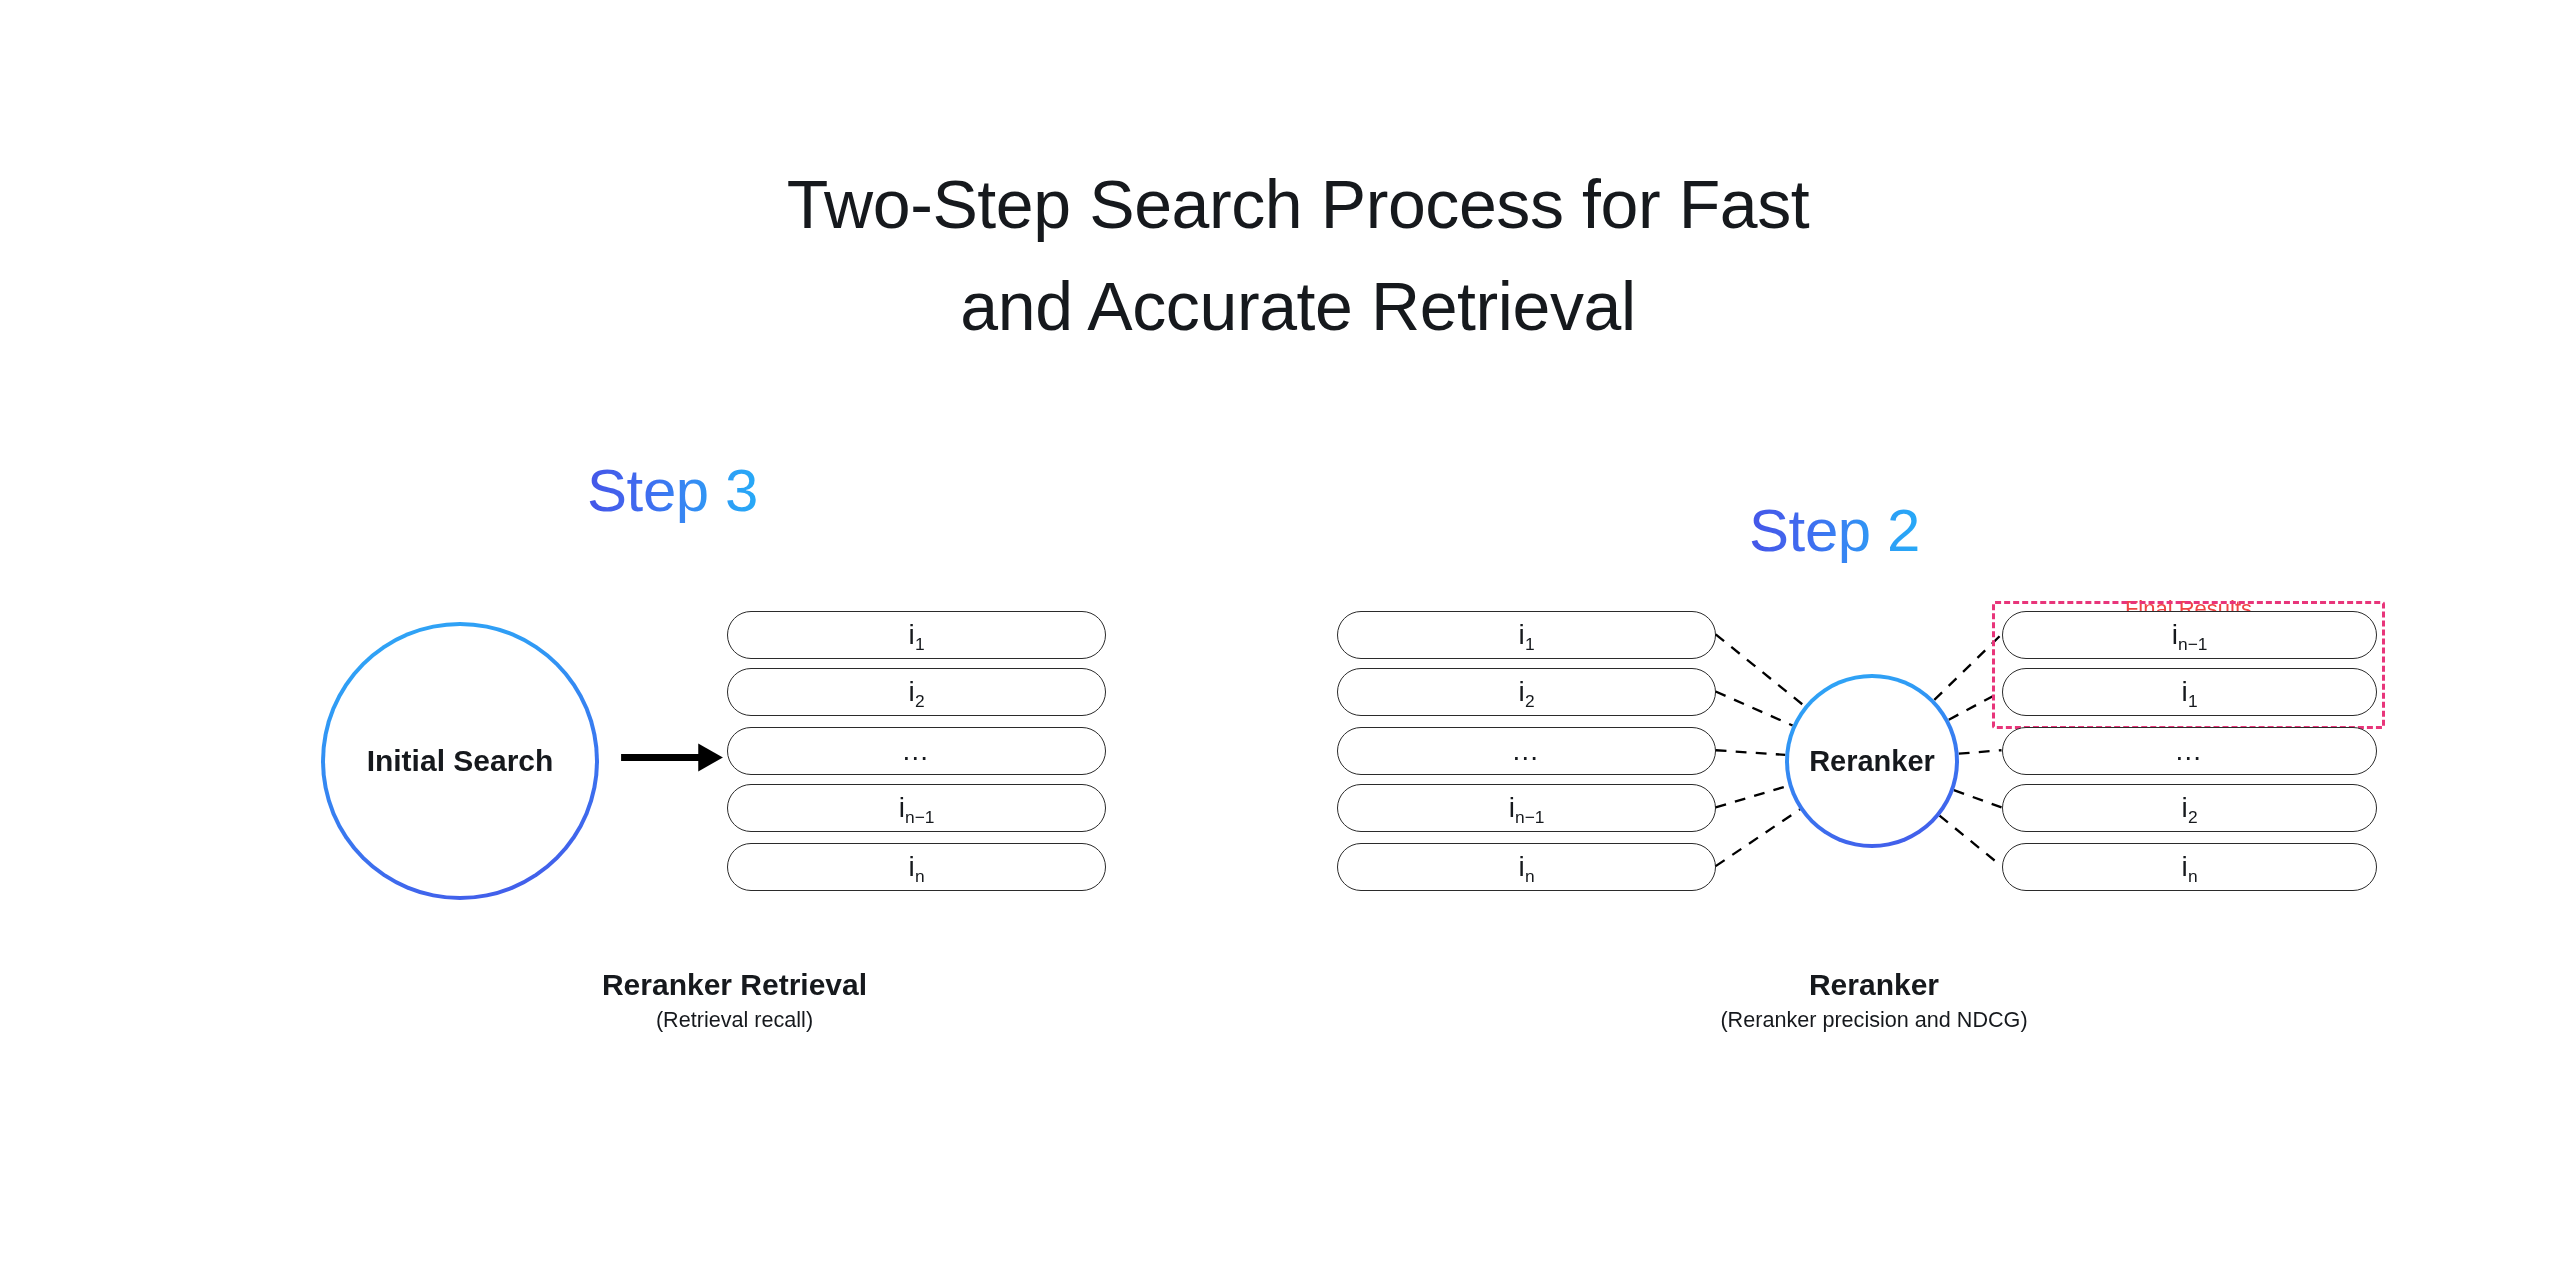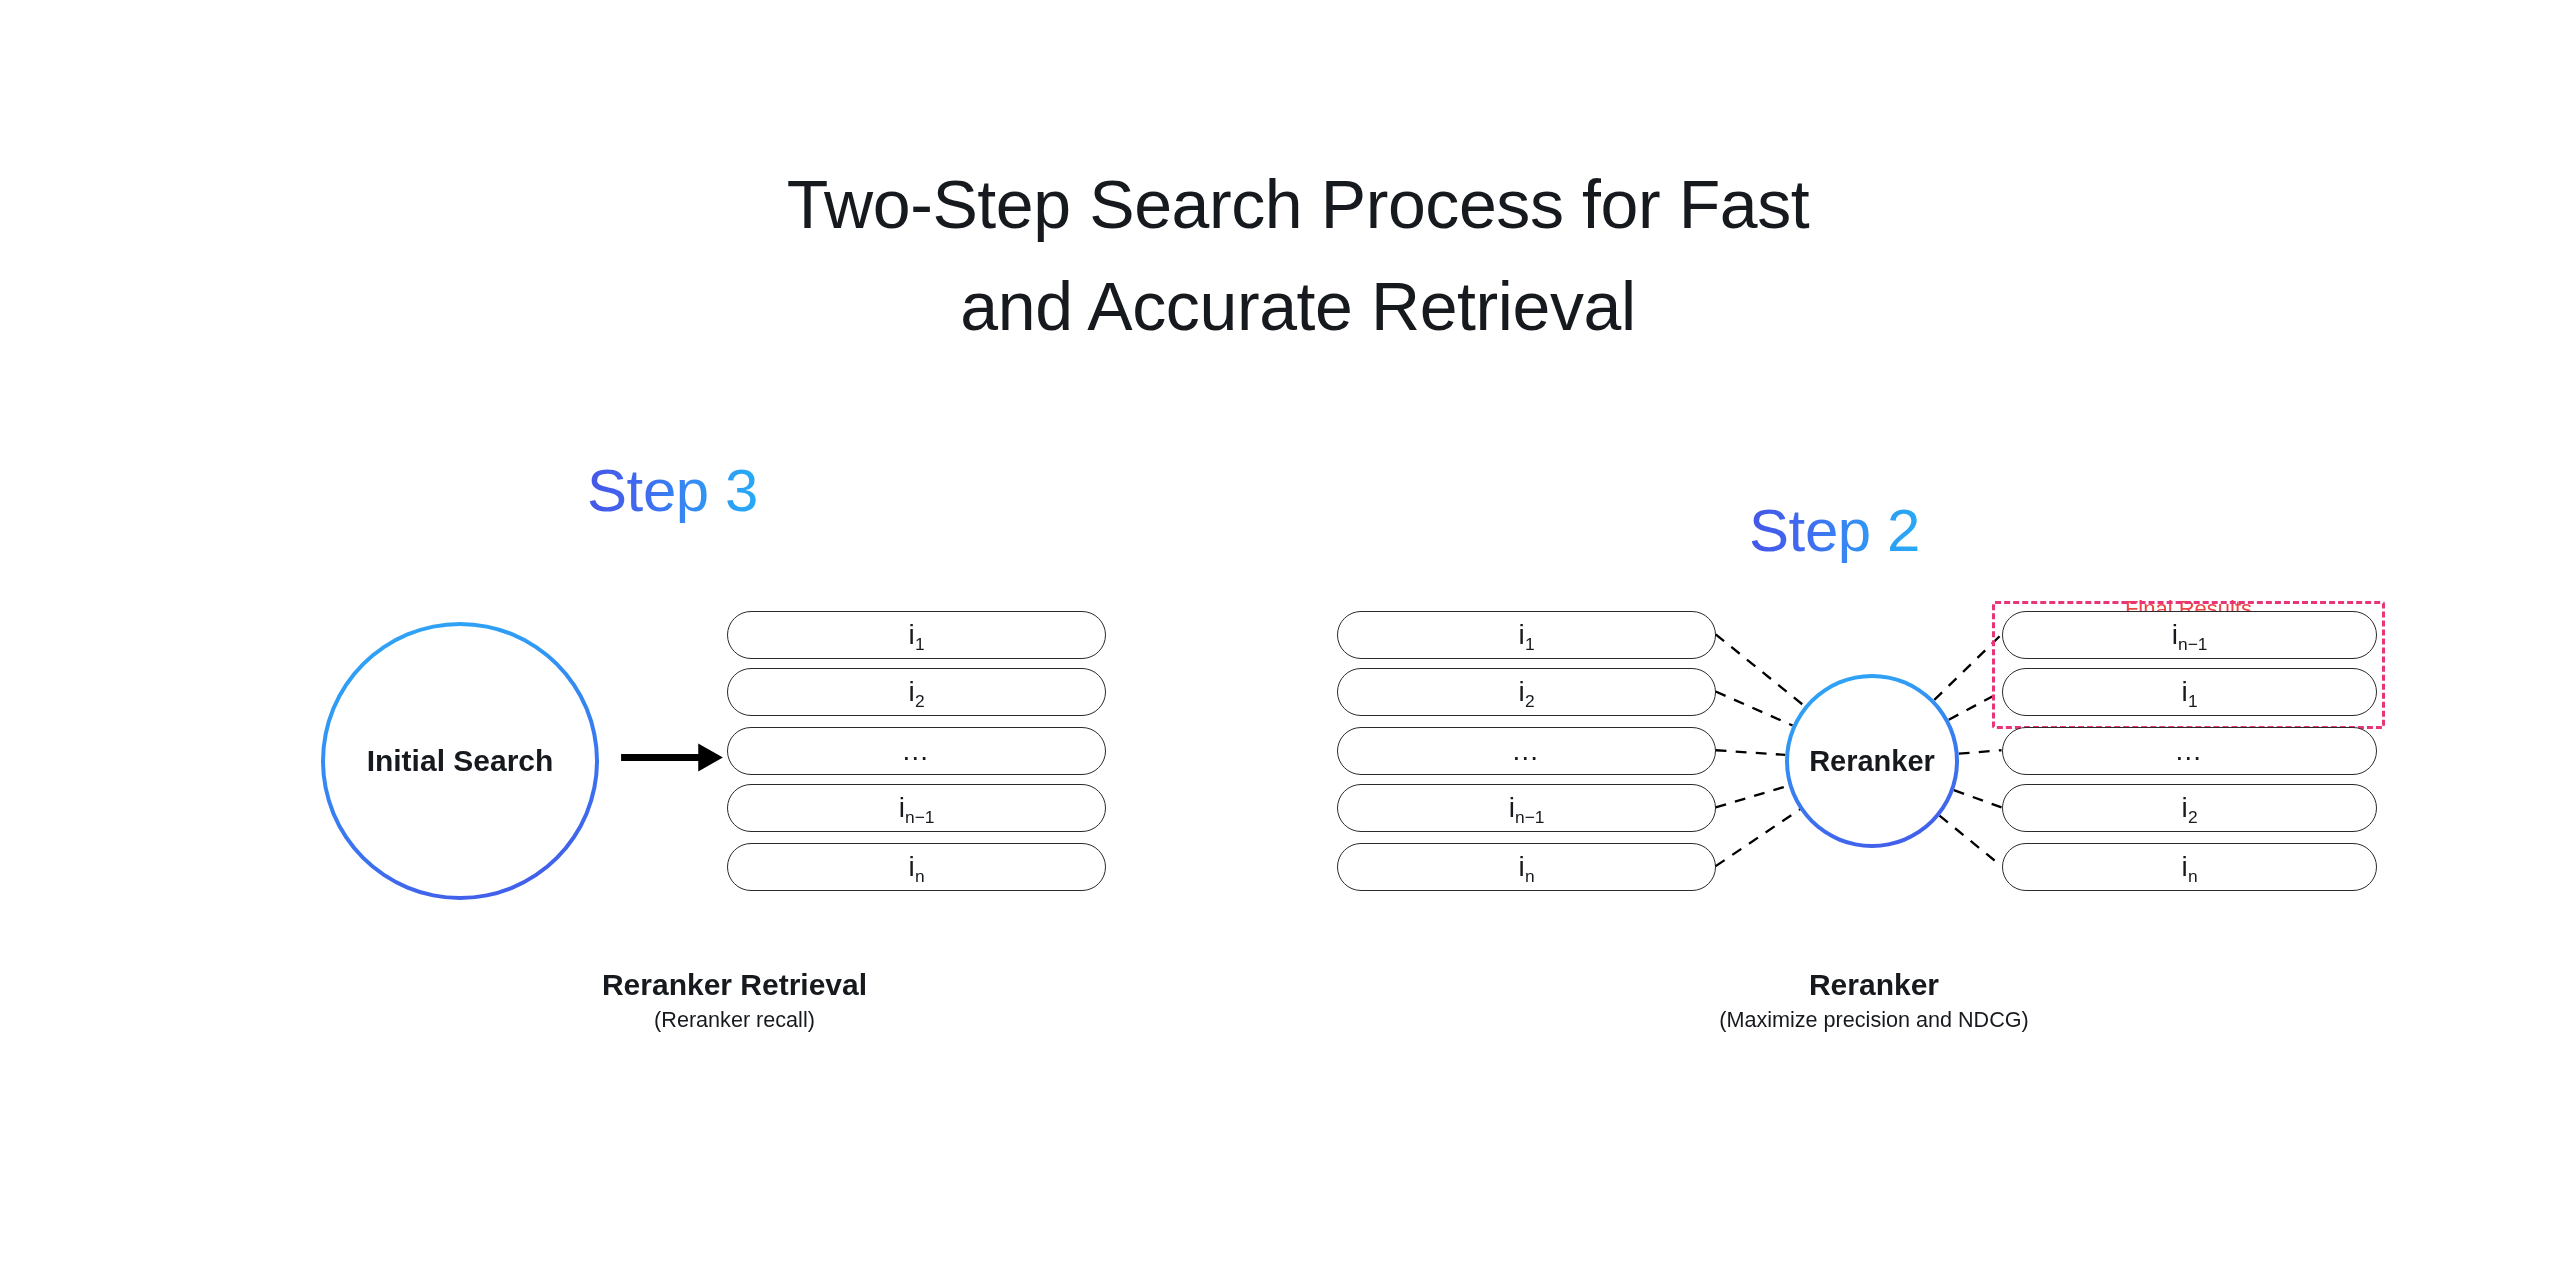--- a/index.html
+++ b/index.html
@@ -346,22 +346,22 @@
       <div class="pill r4">
         <span class="pill-text">
           <span>i</span>
           <sub>n</sub>
         </span>
       </div>
     </div>
 
   <div id="caption-step1" class="caption">
     <div class="caption-title">Reranker Retrieval</div>
-    <div class="caption-sub">(Reranker recall)</div>
+    <div class="caption-sub">(Retrieval recall)</div>
   </div>
 
   <div id="caption-step2" class="caption">
     <div class="caption-title">Reranker</div>
-    <div class="caption-sub">(Maximize precision and NDCG)</div>
+    <div class="caption-sub">(Reranker precision and NDCG)</div>
   </div>
 
 </div>
 
 
 </body></html>

